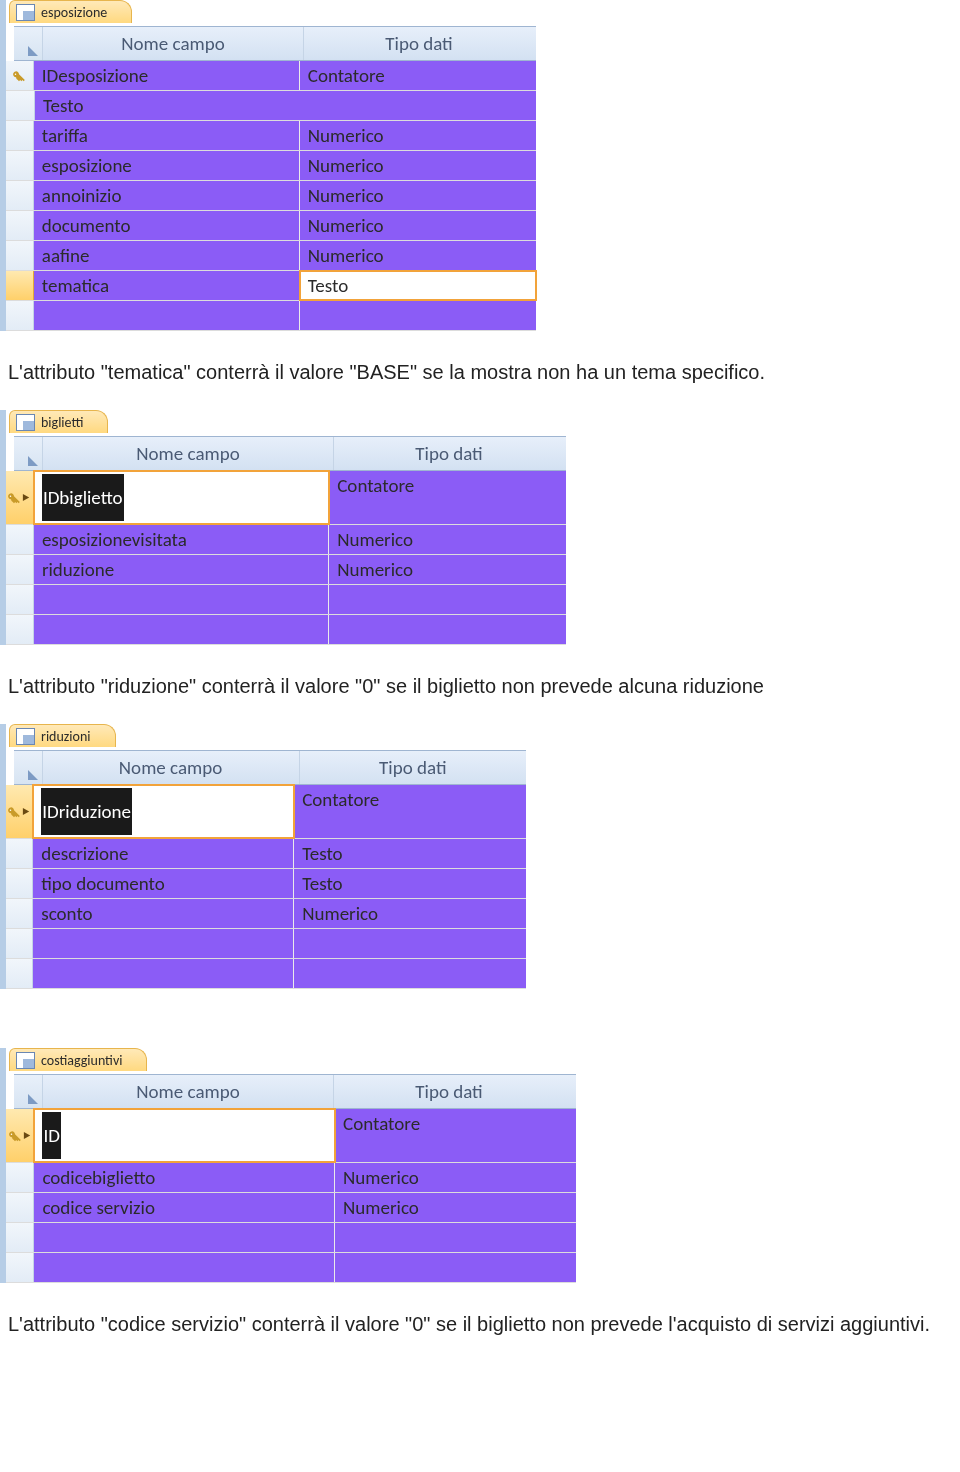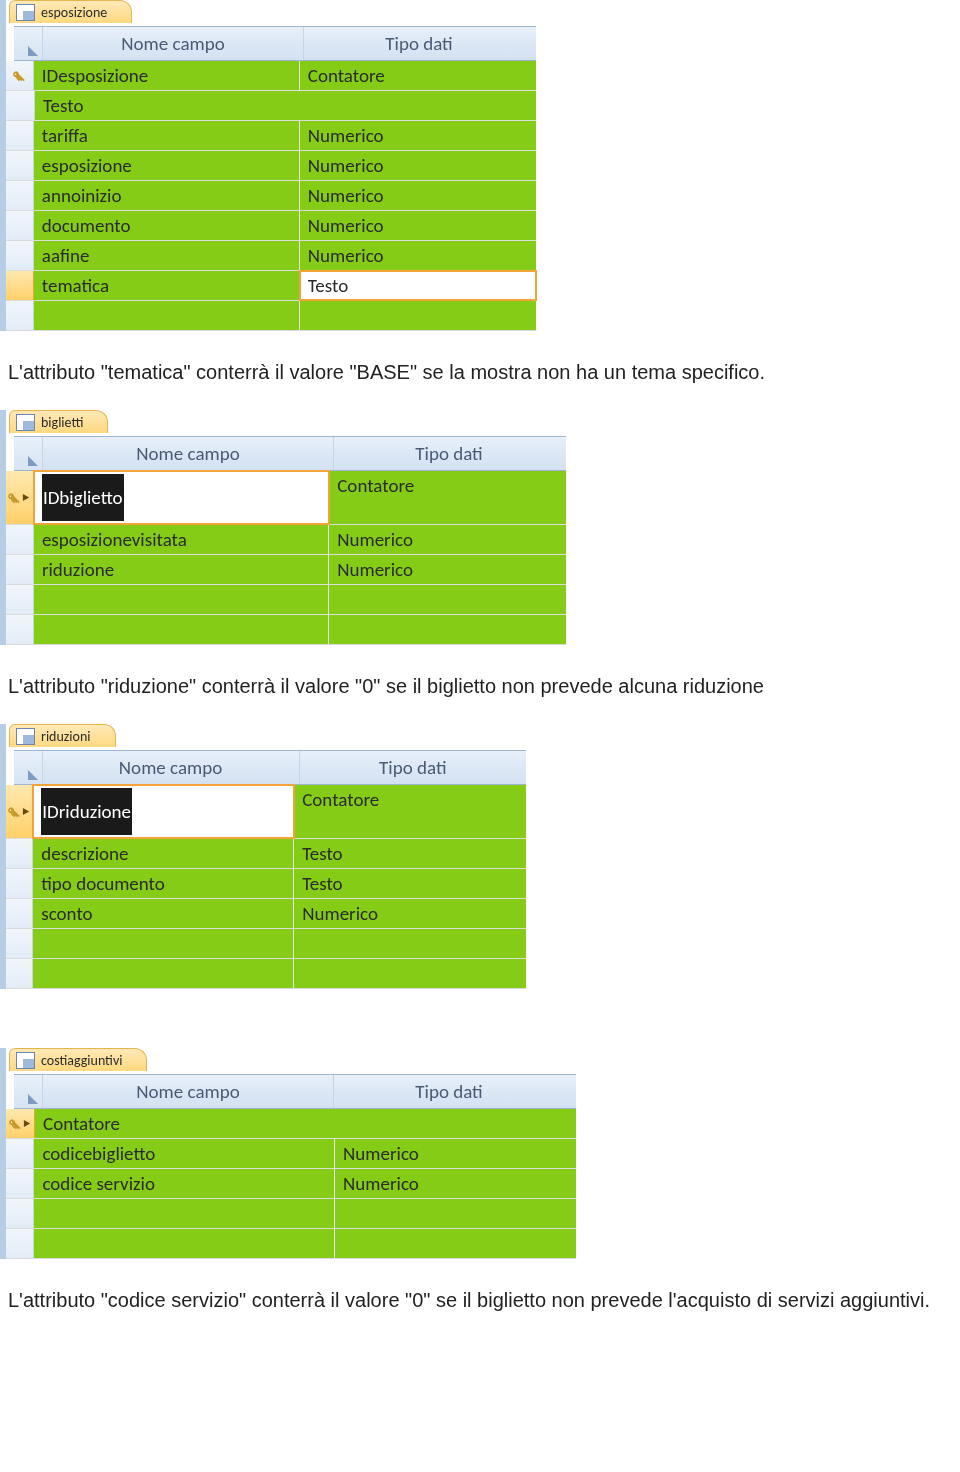--- a/index.html
+++ b/index.html
@@ -76,21 +76,21 @@
   .colh {
     text-align: center;
     color: #4a5a74;
     font-size: 19px;
     padding: 5px 0;
     border-right: 1px solid #c5d4e6;
   }
   .grid-row {
     display: flex;
     border-bottom: 1px solid #dcdcdc;
-    background: #84cc16;
+    background: #8b5cf6;
   }
   .grid-row .rowhdr {
     width: 28px;
     background: linear-gradient(#f1f6fb, #e3ecf6);
     border-right: 1px solid #c5d4e6;
     display: flex;
     align-items: center;
     justify-content: center;
   }
   .grid-row.active-row .rowhdr,
@@ -320,20 +320,21 @@
     <div class="grid-row active-row">
       <div class="rowhdr">
         <svg class="key-icon" viewBox="0 0 24 24">
             <path fill="#c99b2a" d="M7 14a5 5 0 1 1 3.5-8.5A5 5 0 0 1 12 9l10 10-2 2-2-2-2 2-2-2-2 2-2-2a5 5 0 0 1-3 -5z"></path>
             <circle cx="6" cy="9" r="1.3" fill="#fff"></circle>
           </svg>
         <svg class="arrow-icon" viewBox="0 0 10 10">
             <path d="M1 1 L8 5 L1 9 Z" fill="#6b4a12"></path>
           </svg>
       </div>
+      <div class="cell w-name-m active-cell"><span class="sel-text">ID</span></div>
       <div class="cell w-type-m last-col">Contatore</div>
     </div>
     <div class="grid-row">
       <div class="rowhdr"></div>
       <div class="cell w-name-m">codicebiglietto</div>
       <div class="cell w-type-m last-col">Numerico</div>
     </div>
     <div class="grid-row">
       <div class="rowhdr"></div>
       <div class="cell w-name-m">codice servizio</div>

